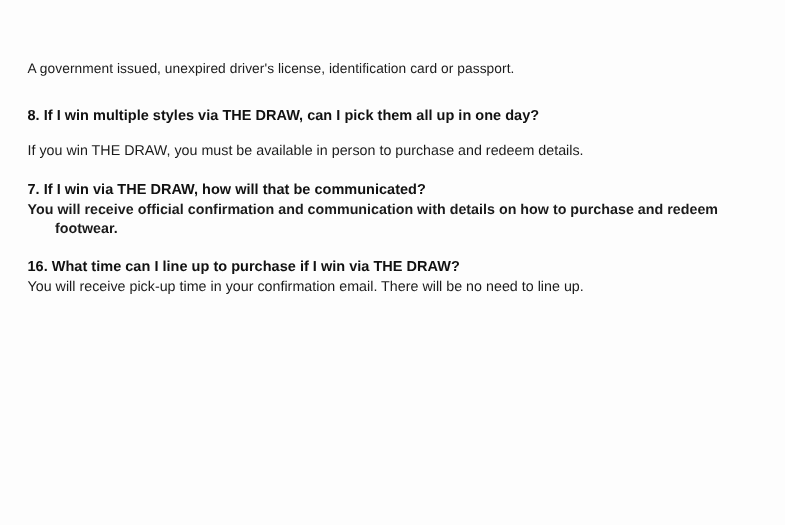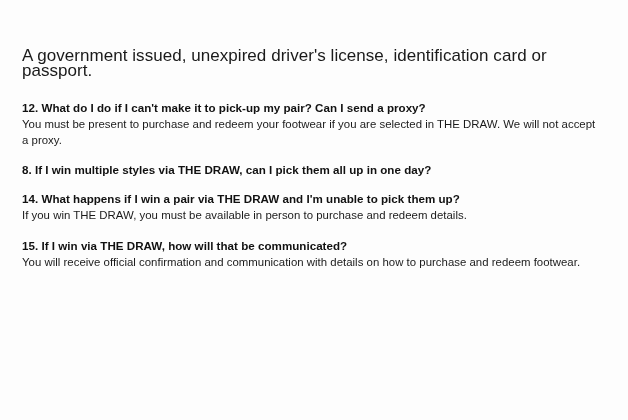--- a/index.html
+++ b/index.html
@@ -16,21 +16,21 @@
   }
   .page {
     position: relative;
     width: 628px;
     height: 420px;
     background: #fdfdfd;
     box-sizing: border-box;
     padding: 48px 26px 10px 22px;
   }
   .intro-line {
-    font-size: 17px;
+    font-size: 11px;
     line-height: 15px;
     color: #1a1a1a;
     margin: 0 0 22px 0;
     letter-spacing: 0.05px;
   }
   .qa-block {
     margin: 0 0 14px 0;
   }
   .qa-question {
     font-size: 11.6px;
@@ -43,42 +43,42 @@
   .qa-answer {
     font-size: 11.4px;
     line-height: 15.5px;
     color: #1a1a1a;
     margin: 0;
     letter-spacing: 0.02px;
   }
   .block-15 .qa-answer {
     padding-left: 22px;
     text-indent: -22px;
+    font-weight: bold;
   }
 </style>
 </head>
 <body>
 
 <div class="page">
 
   <p class="intro-line">A government issued, unexpired driver's license, identification card or passport.</p>
 
-  <div class="qa-block block-12">
-    <p class="qa-question">12. What do I do if I can't make it to pick-up my pair?  Can I send a proxy?</p>
-    <p class="qa-answer">You must be present to purchase and redeem your footwear if you are selected in THE DRAW. We will not accept a proxy.</p>
-  </div>
 
   <div class="qa-block block-13">
     <p class="qa-question">8. If I win multiple styles via THE DRAW, can I pick them all up in one day?</p>
   </div>
 
   <div class="qa-block block-14">
-    <p class="qa-question">14. What happens if I win a pair via THE DRAW and I'm unable to pick them up?</p>
     <p class="qa-answer">If you win THE DRAW, you must be available in person to purchase and redeem details.</p>
   </div>
 
   <div class="qa-block block-15">
-    <p class="qa-question">15. If I win via THE DRAW, how will that be communicated?</p>
+    <p class="qa-question">7. If I win via THE DRAW, how will that be communicated?</p>
     <p class="qa-answer">You will receive official confirmation and communication with details on how to purchase and redeem footwear.</p>
   </div>
 
+  <div class="qa-block block-16">
+    <p class="qa-question">16. What time can I line up to purchase if I win via THE DRAW?</p>
+    <p class="qa-answer">You will receive pick-up time in your confirmation email. There will be no need to line up.</p>
+  </div>
 
 </div>
 
 </body></html>

